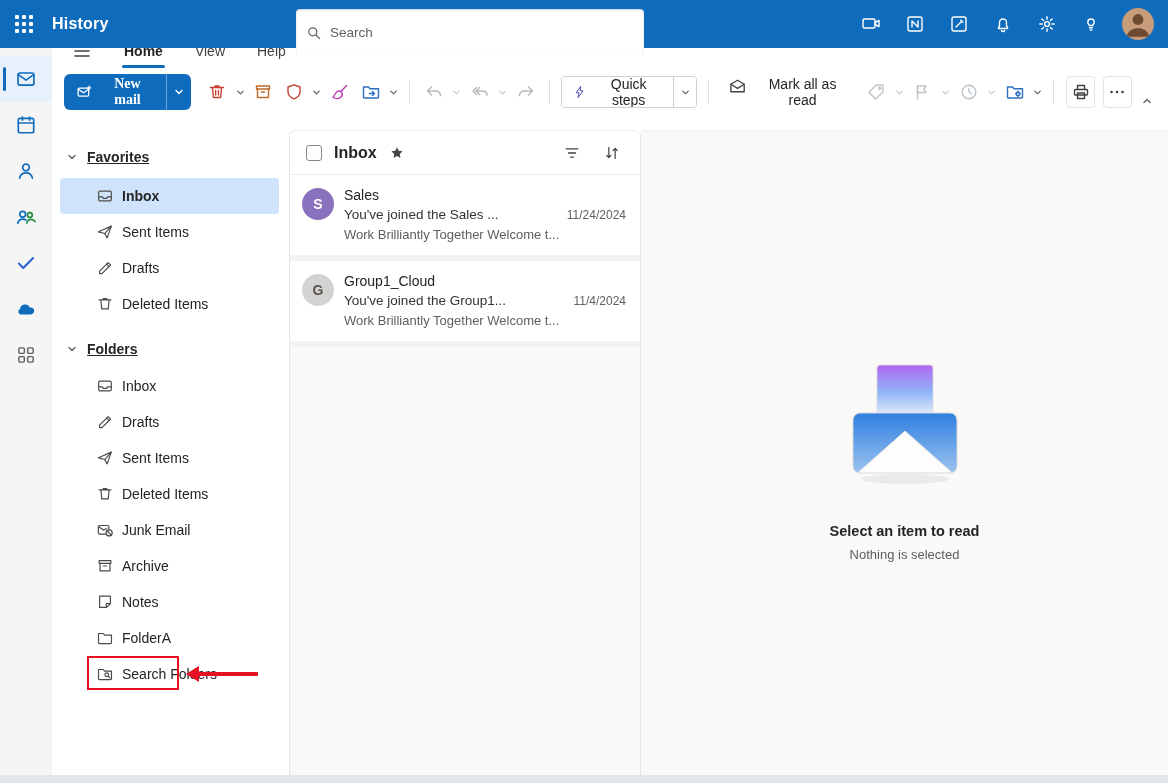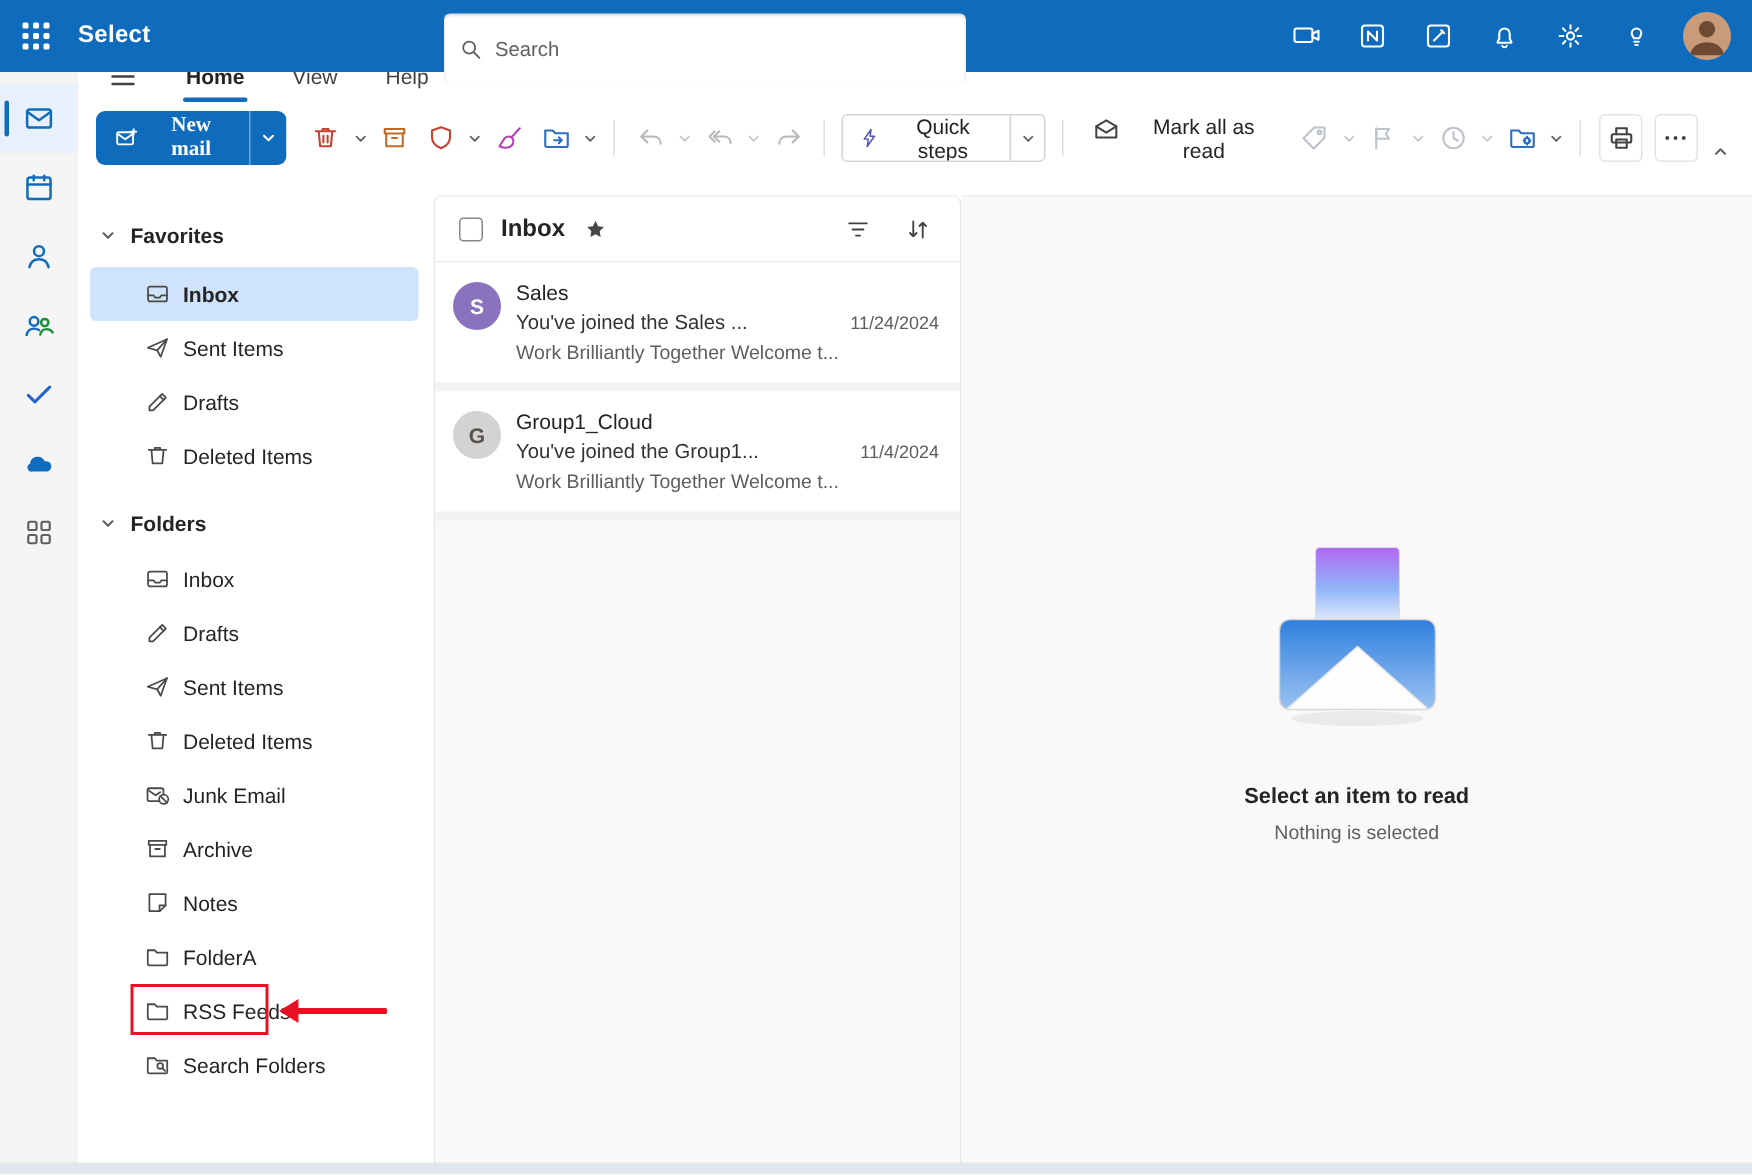--- a/index.html
+++ b/index.html
@@ -67,21 +67,21 @@
   .c-move svg, .c-rules svg { stroke:#2b6fc0; }
   .c-disabled svg { stroke:#bdc3cb; }
   .c-gray svg { stroke:#424242; }
   .c-faded svg { stroke:#b8b8b8; }
 
   
   .panes { position:absolute; left:52px; top:130px; right:0; bottom:0; display:flex; background:#fff; }
 
   
   .folderpane { width:237px; padding-top:14px; overflow:hidden; }
-  .section-header { height:26px; margin:0 8px; padding-left:6px; display:flex; align-items:center; gap:9px; font-size:14px; font-weight:700; color:#242424; cursor:pointer; border-radius:4px; }
+  .section-header { height:26px; margin:0 8px; padding-left:6px; display:flex; align-items:center; gap:9px; font-size:14px; font-weight:700; color:#242424; cursor:pointer; border-radius:4px;text-decoration:underline; }
   .section-header svg { stroke:#616161; stroke-width:1.4; fill:none; stroke-linecap:round; stroke-linejoin:round; }
   .fav-items { margin-top:8px; }
   .fol-items { margin-top:6px; }
   .folders-section { margin-top:14px; }
   .folder-item { height:36px; display:flex; align-items:center; gap:8px; padding-left:36px; margin:0 10px 0 8px; border-radius:4px; font-size:14px; color:#242424; cursor:pointer; white-space:nowrap; }
   .folder-item svg { flex:0 0 auto; stroke:#4a4a48; stroke-width:1.3; fill:none; stroke-linecap:round; stroke-linejoin:round; }
   .folder-item.selected { background:#cfe4fa; font-weight:600; }
 
   
   .messagelist { width:352px; background:#faf9f8; border-left:1px solid #e6e6e6; border-right:1px solid #e6e6e6; border-top:1px solid #eee; border-radius:6px 6px 0 0; display:flex; flex-direction:column; overflow:hidden; }
@@ -127,21 +127,21 @@
           <i></i>
           <i></i>
           <i></i>
           <i></i>
           <i></i>
           <i></i>
           <i></i>
           <i></i>
       </span>
     </button>
-    <span class="app-title">Select</span>
+    <span class="app-title">History</span>
 
     <div class="searchbox">
       <svg width="16" height="16" viewBox="0 0 20 20" style="stroke:#605e5c;fill:none;stroke-width:1.5;stroke-linecap:round;">
         <circle cx="8.5" cy="8.5" r="5"></circle>
           <path d="M12.5 12.5L17 17"></path>
       </svg>
       <input type="text" placeholder="Search" style="">
     </div>
 
     <div class="topbar-actions">
@@ -558,26 +558,20 @@
                 <path d="M4 3.5h12v8.2L11.7 16H4z"></path>
                 <path d="M11.5 16v-4.3H16"></path>
               </svg>
             <span>Notes</span>
           </div>
           <div class="folder-item">
             <svg width="18" height="18" viewBox="0 0 20 20">
                 <path d="M2.8 5H8l1.5 1.8h7.7v8.4a1 1 0 01-1 1H3.8a1 1 0 01-1-1z"></path>
               </svg>
             <span>FolderA</span>
-          </div>
-          <div class="folder-item">
-            <svg width="18" height="18" viewBox="0 0 20 20">
-                <path d="M2.8 5H8l1.5 1.8h7.7v8.4a1 1 0 01-1 1H3.8a1 1 0 01-1-1z"></path>
-              </svg>
-            <span>RSS Feeds</span>
           </div>
           <div class="folder-item">
             <svg width="18" height="18" viewBox="0 0 20 20">
                 <path d="M2.8 5H8l1.5 1.8h7.7v8.4a1 1 0 01-1 1H3.8a1 1 0 01-1-1z"></path>
                 <circle cx="12" cy="10.8" r="2.1" fill="#fff"></circle>
                 <path d="M13.6 12.4l2 2"></path>
               </svg>
             <span>Search Folders</span>
           </div>
         </div>

